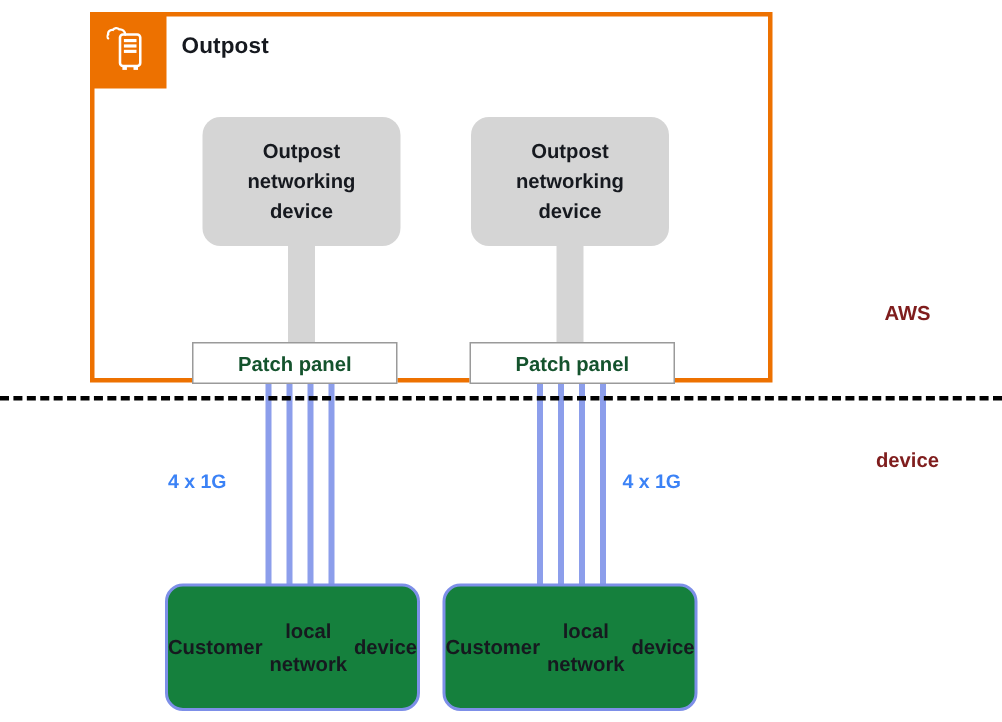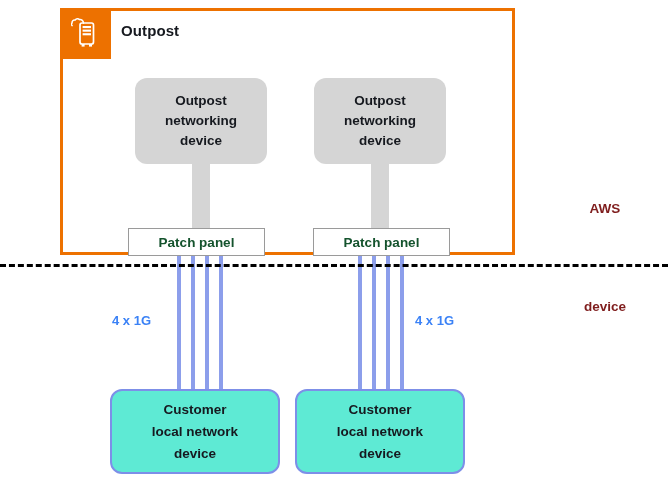--- a/index.html
+++ b/index.html
@@ -108,26 +108,26 @@
     width: 4px;
     background: #8C9EEB;
     z-index: 3;
   }
 
   
   .cust-device {
     position: absolute;
     width: 170px;
     height: 85px;
-    background: #5eead4;
+    background: #15803d;
     border: 2px solid #7D8FE8;
     border-radius: 12px;
     box-sizing: border-box;
     display: flex;
-    flex-direction: column;
+    flex-direction: row;
     align-items: center;
     justify-content: center;
     font-size: 13.5px;
     font-weight: bold;
     color: #16191f;
     line-height: 22px;
     text-align: center;
     z-index: 4;
   }
   .cust-device span { display: block; }

